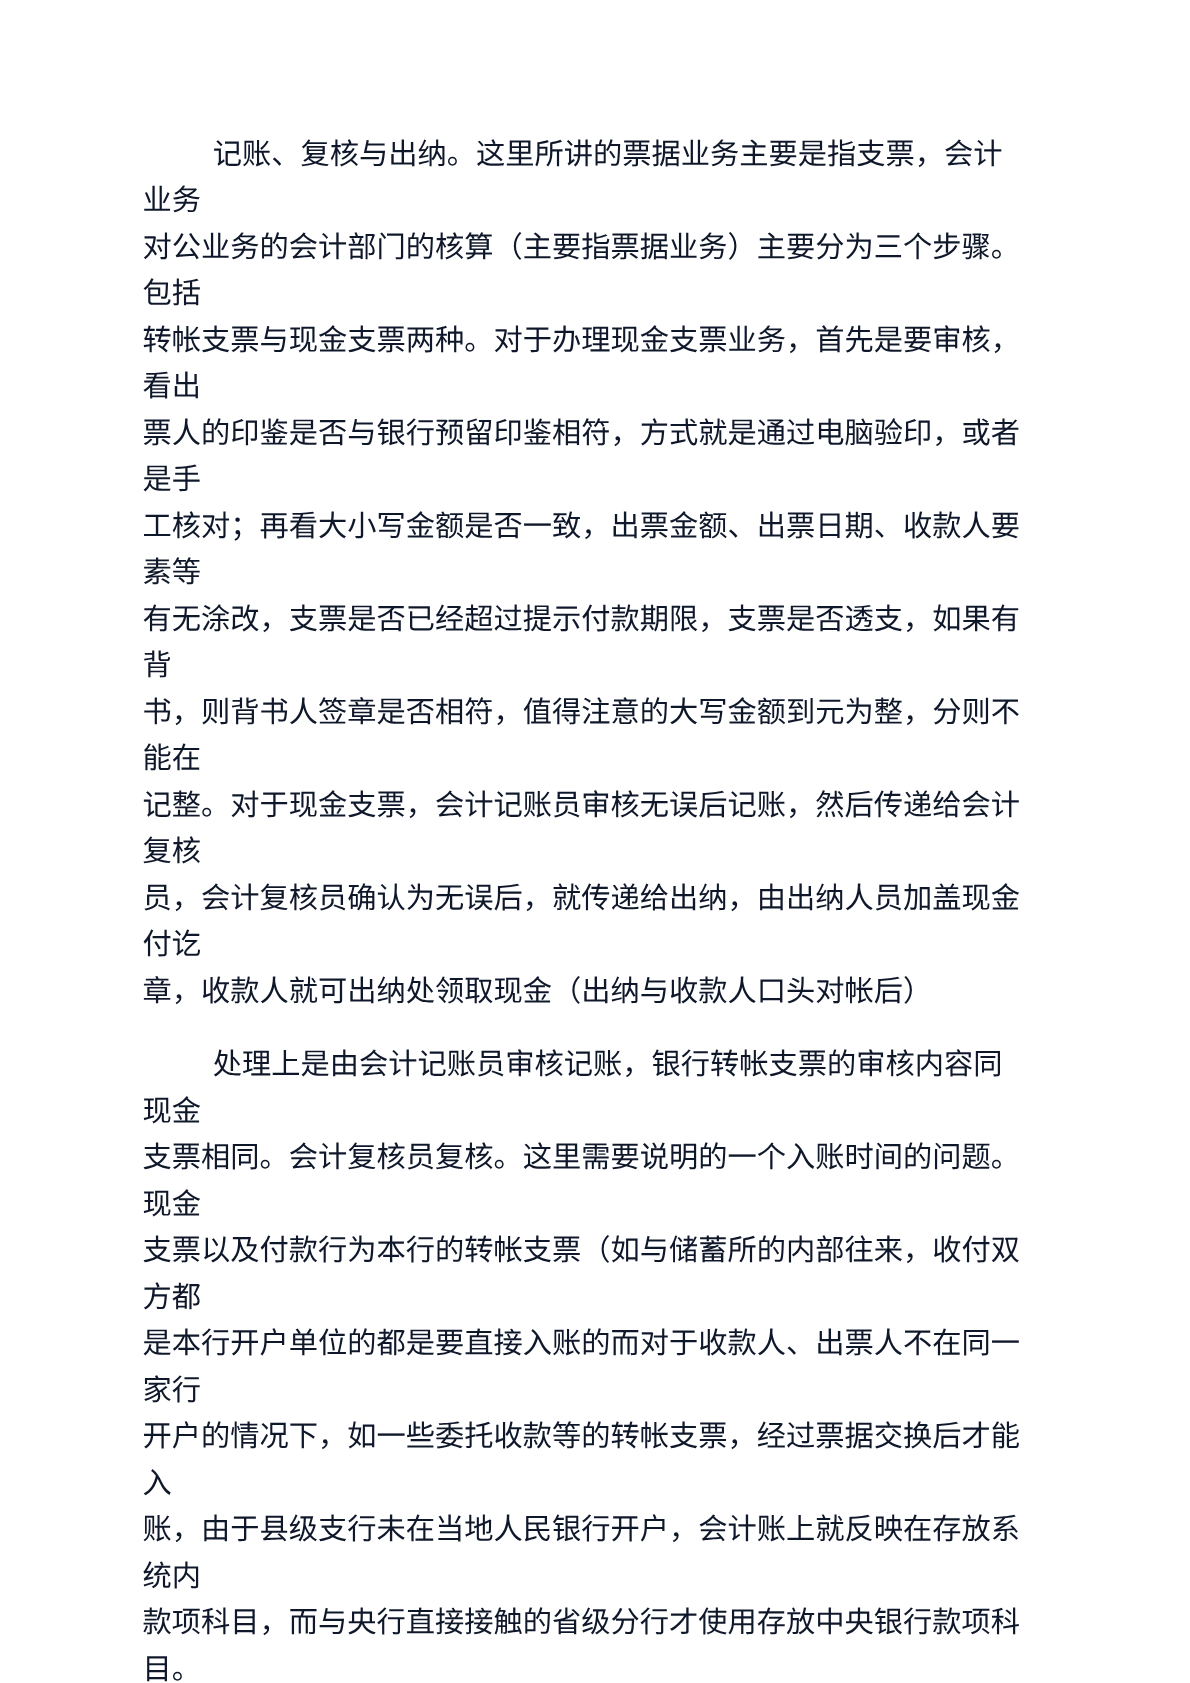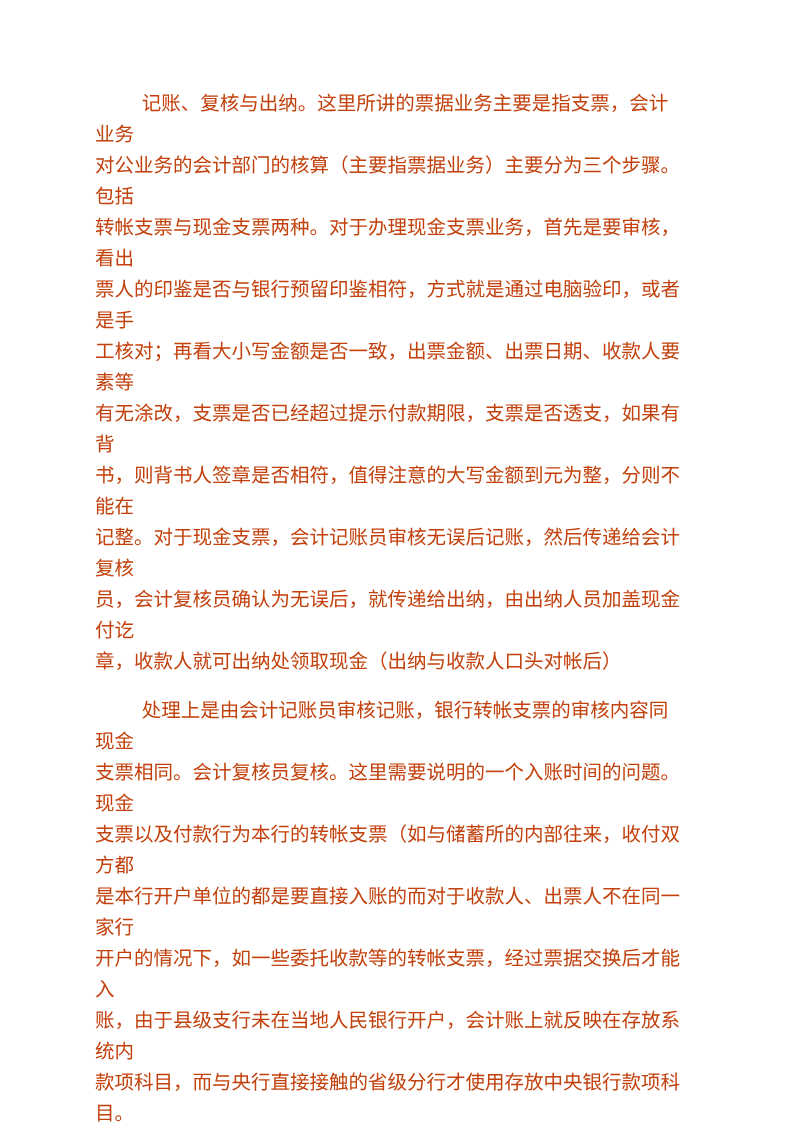--- a/index.html
+++ b/index.html
@@ -23,21 +23,21 @@
     width: 608px;
   }
   .para {
     margin: 0 17px 18px 0;
     font-size: 19.5px;
     line-height: 31px;
     letter-spacing: 0px;
     text-align: left;
     text-indent: 2.4em;
     white-space: pre-line;
-    color: #c2410c;
+    color: #0f172a;
   }
 </style>
 </head>
 <body>
 
 <div class="page">
   <div class="doc-body">
     <p class="para">记账、复核与出纳。这里所讲的票据业务主要是指支票，会计业务
 对公业务的会计部门的核算（主要指票据业务）主要分为三个步骤。包括
 转帐支票与现金支票两种。对于办理现金支票业务，首先是要审核，看出

